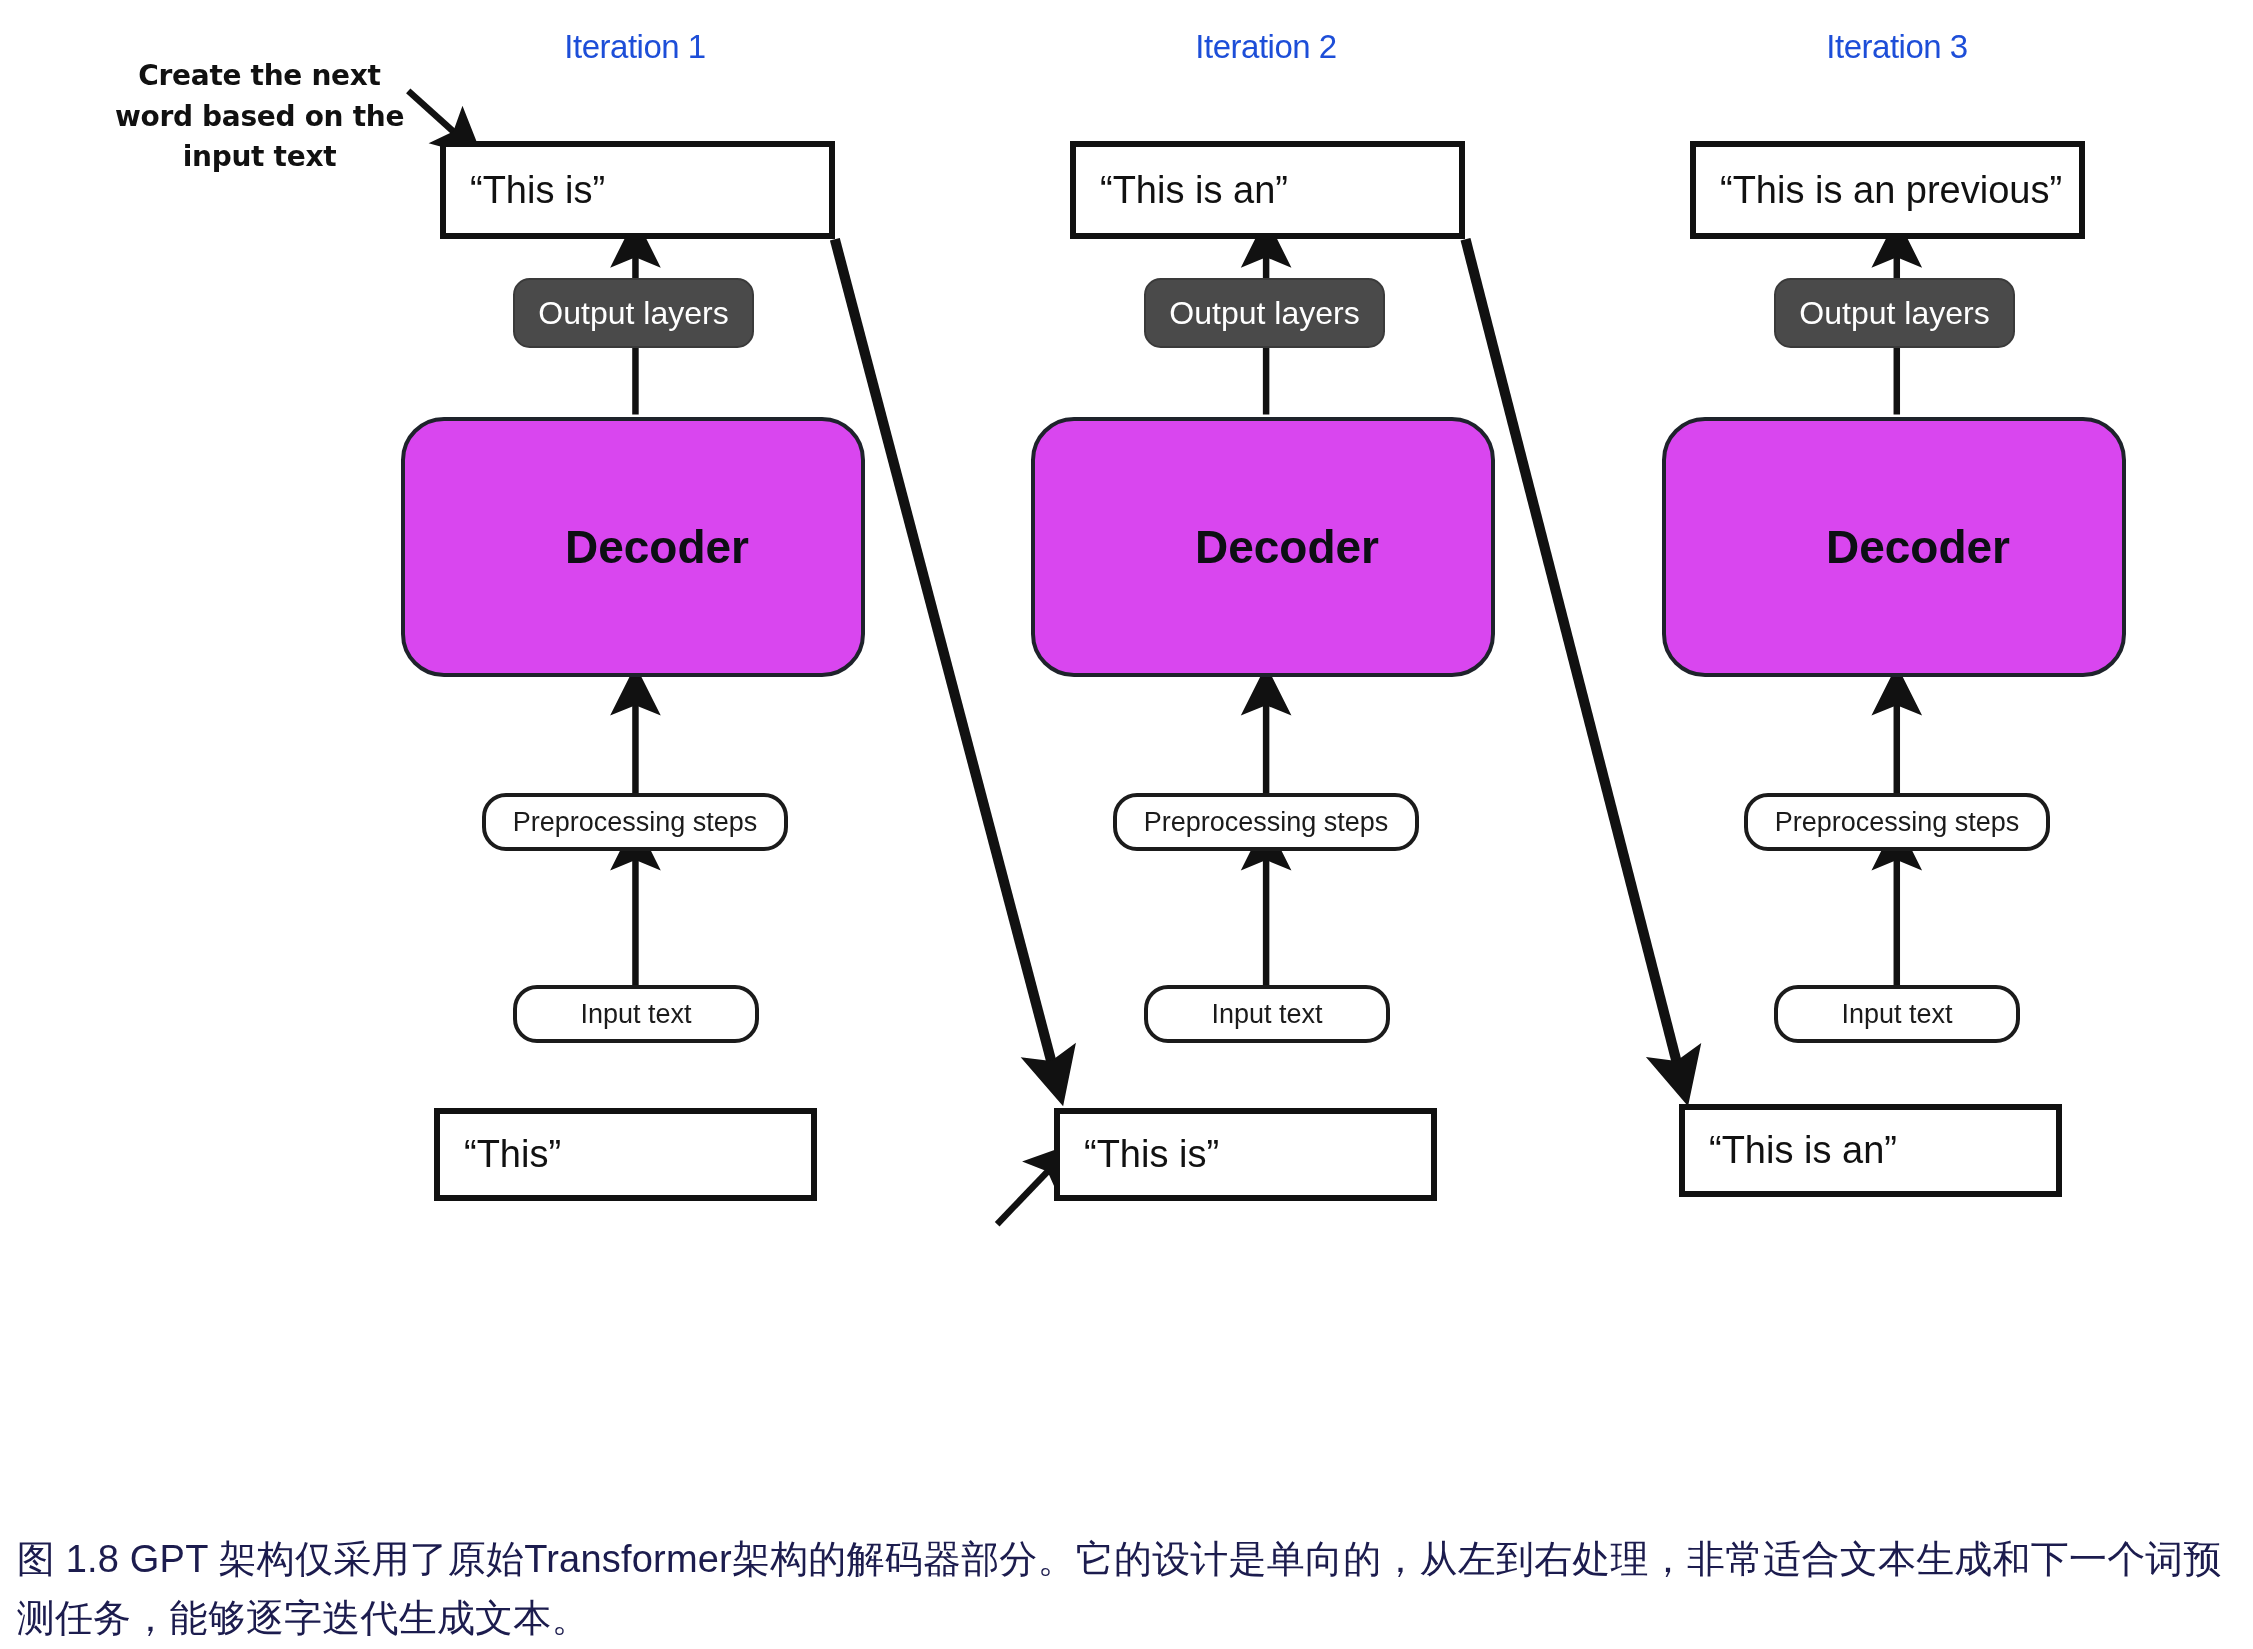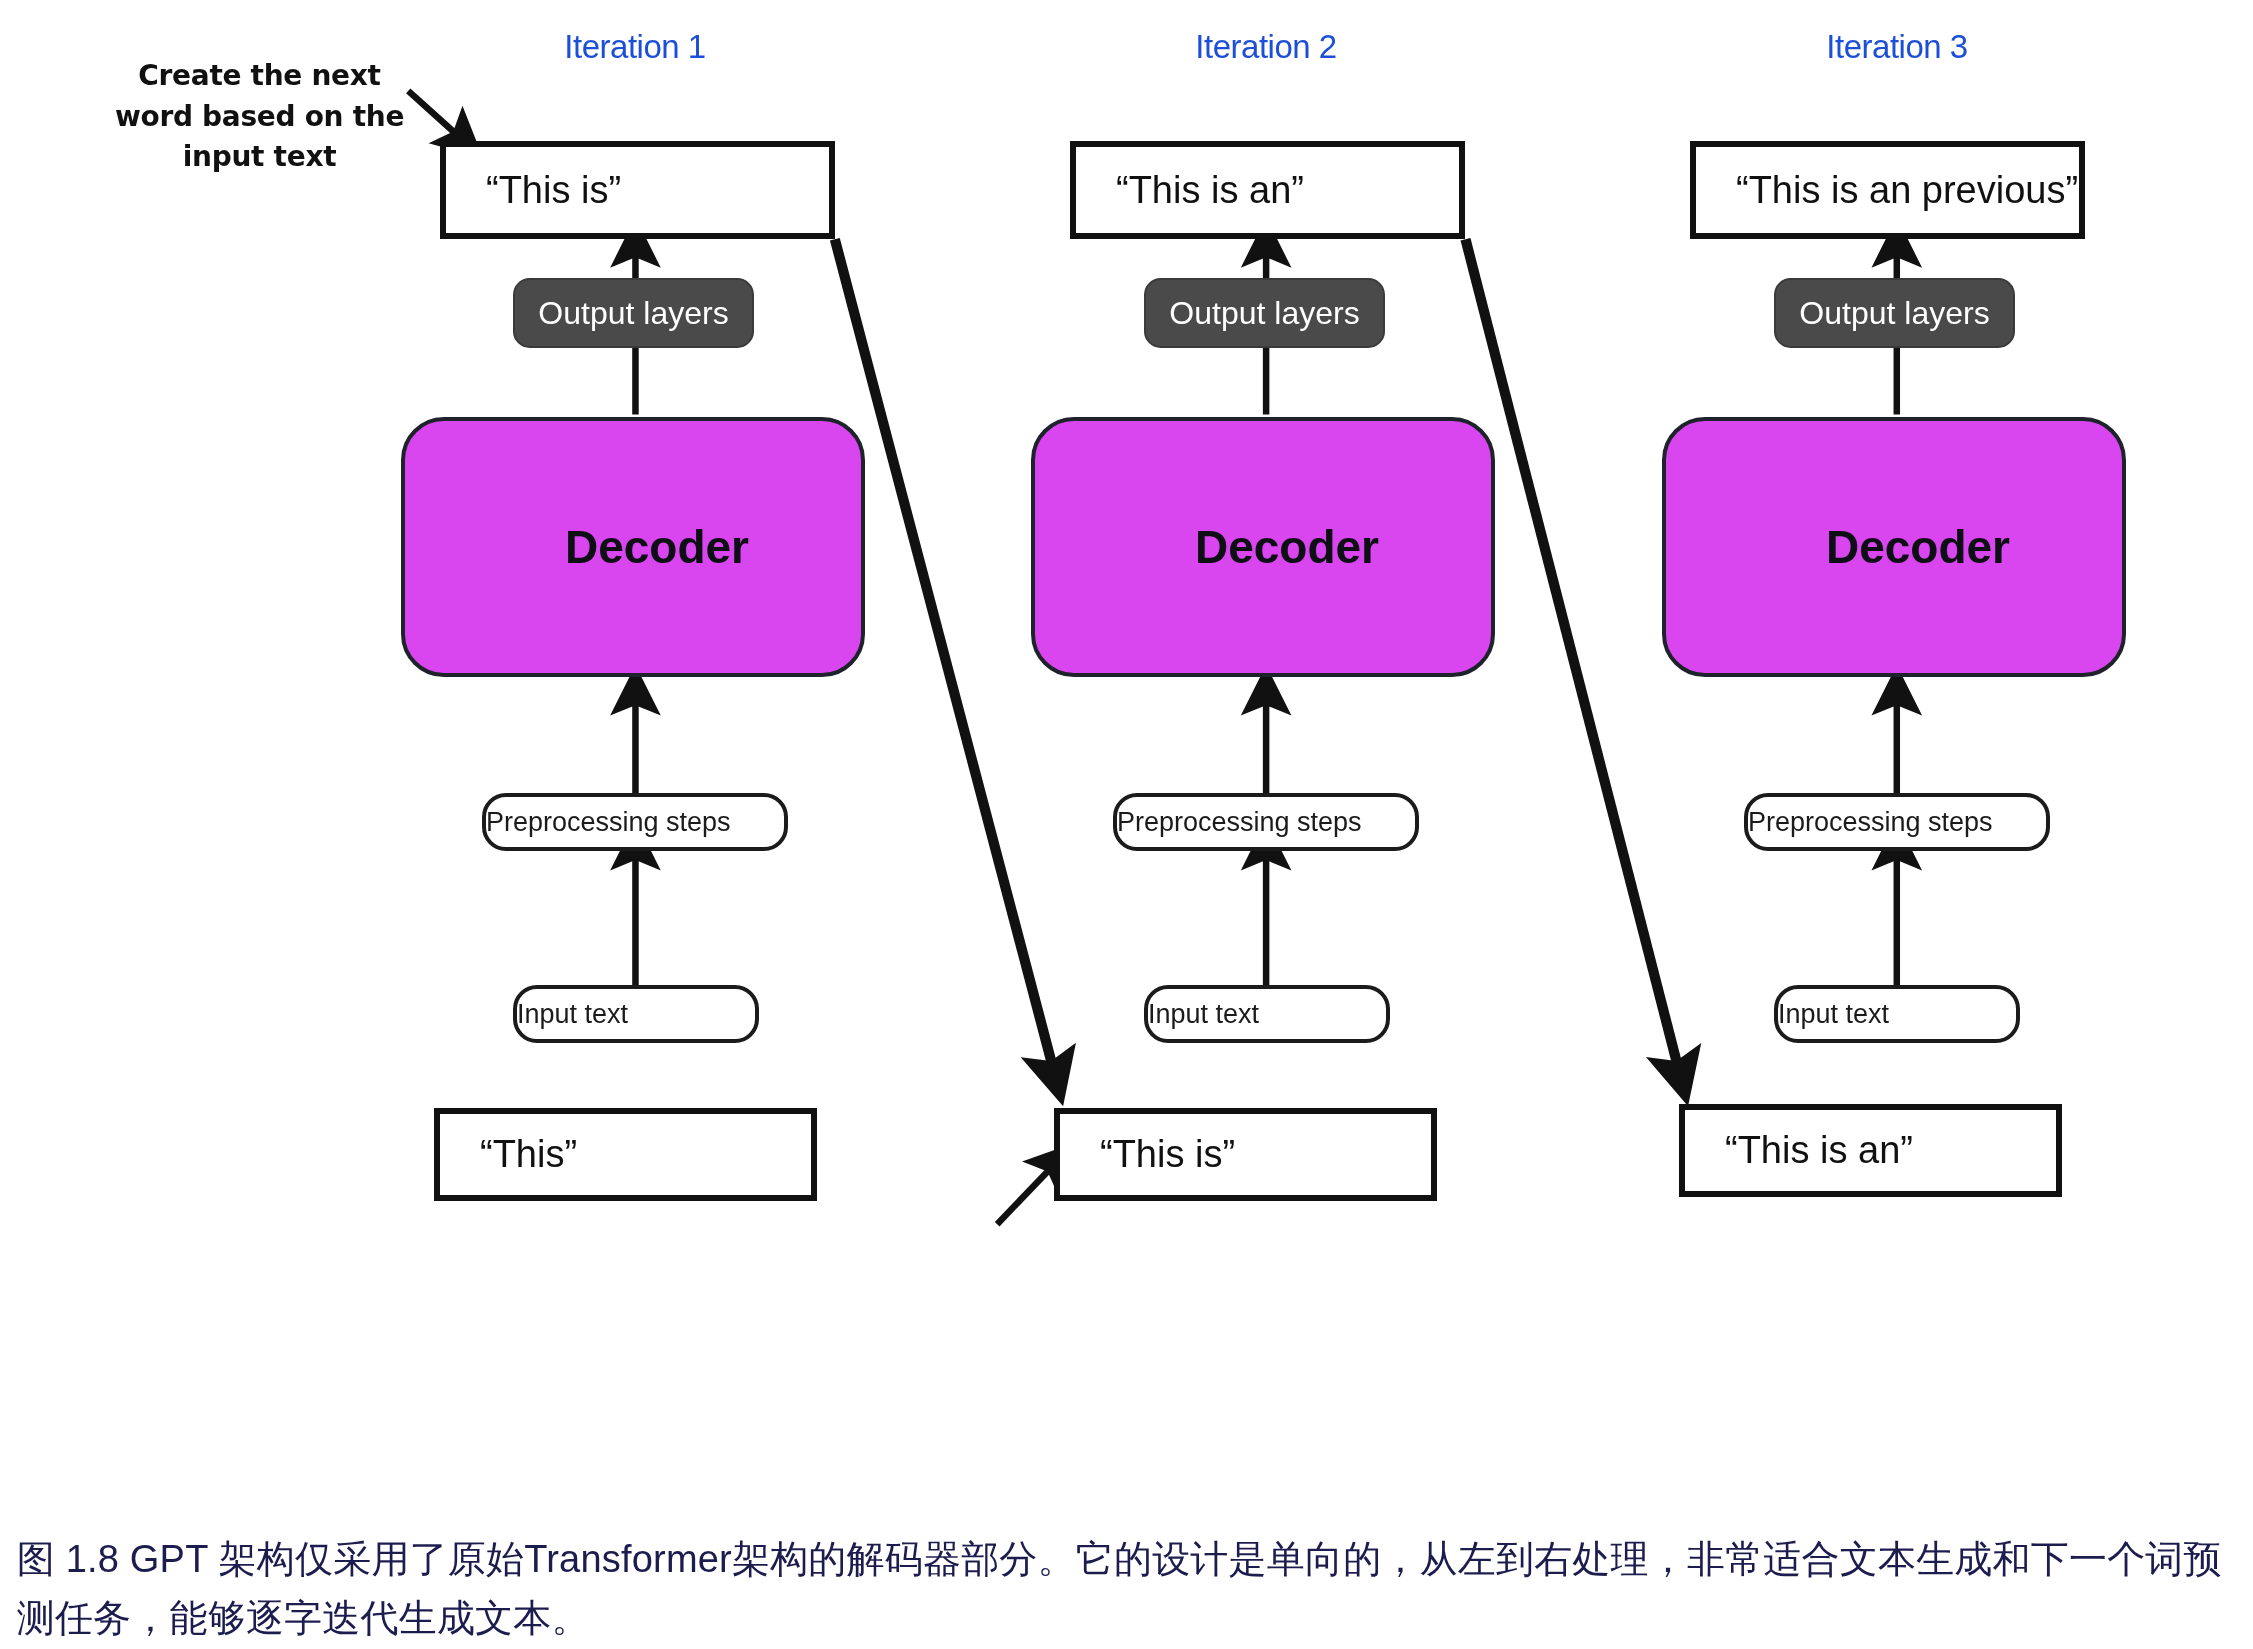--- a/index.html
+++ b/index.html
@@ -34,21 +34,21 @@
     letter-spacing: -0.5px;
     white-space: nowrap;
   }
 
   
   .sentence-box {
     border: 6.5px solid #111111;
     background: #ffffff;
     display: flex;
     align-items: center;
-    padding-left: 40px;
+    padding-left: 24px;
   }
   .sentence-box .txt {
     font-size: 38px;
     color: #111111;
     white-space: nowrap;
   }
 
   
   .output-layers {
     background: #4a4a4a;
@@ -82,21 +82,21 @@
     white-space: nowrap;
   }
 
   
   .pill {
     background: #ffffff;
     border: 4.6px solid #1b1b1b;
     border-radius: 24px;
     display: flex;
     align-items: center;
-    justify-content: flex-start;
+    justify-content: center;
   }
   .pill .txt {
     font-size: 27px;
     color: #1b1b1b;
     white-space: nowrap;
   }
 
   
   .callout {
     font-family: "DejaVu Sans", sans-serif;

